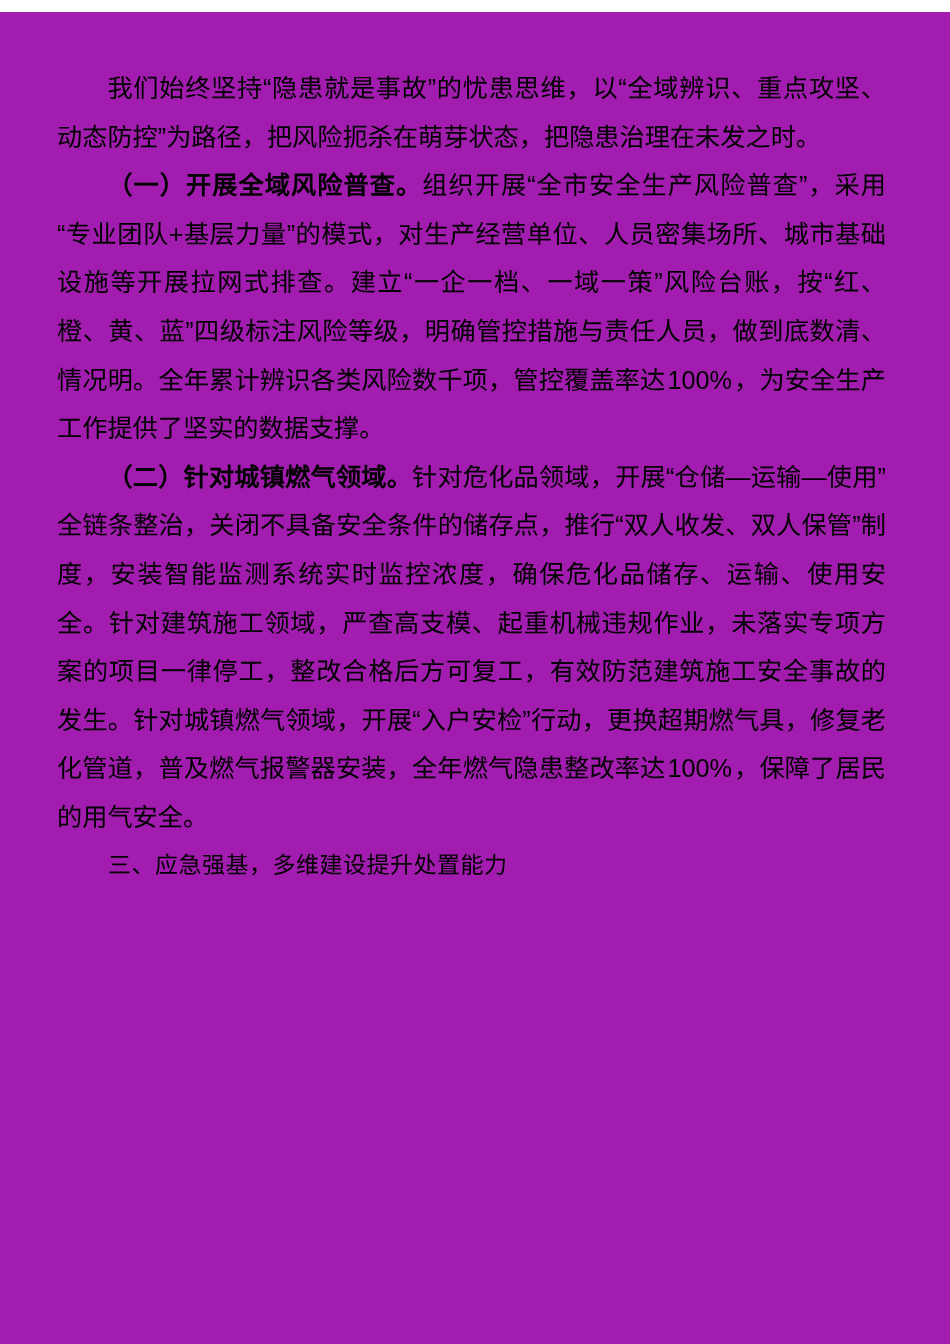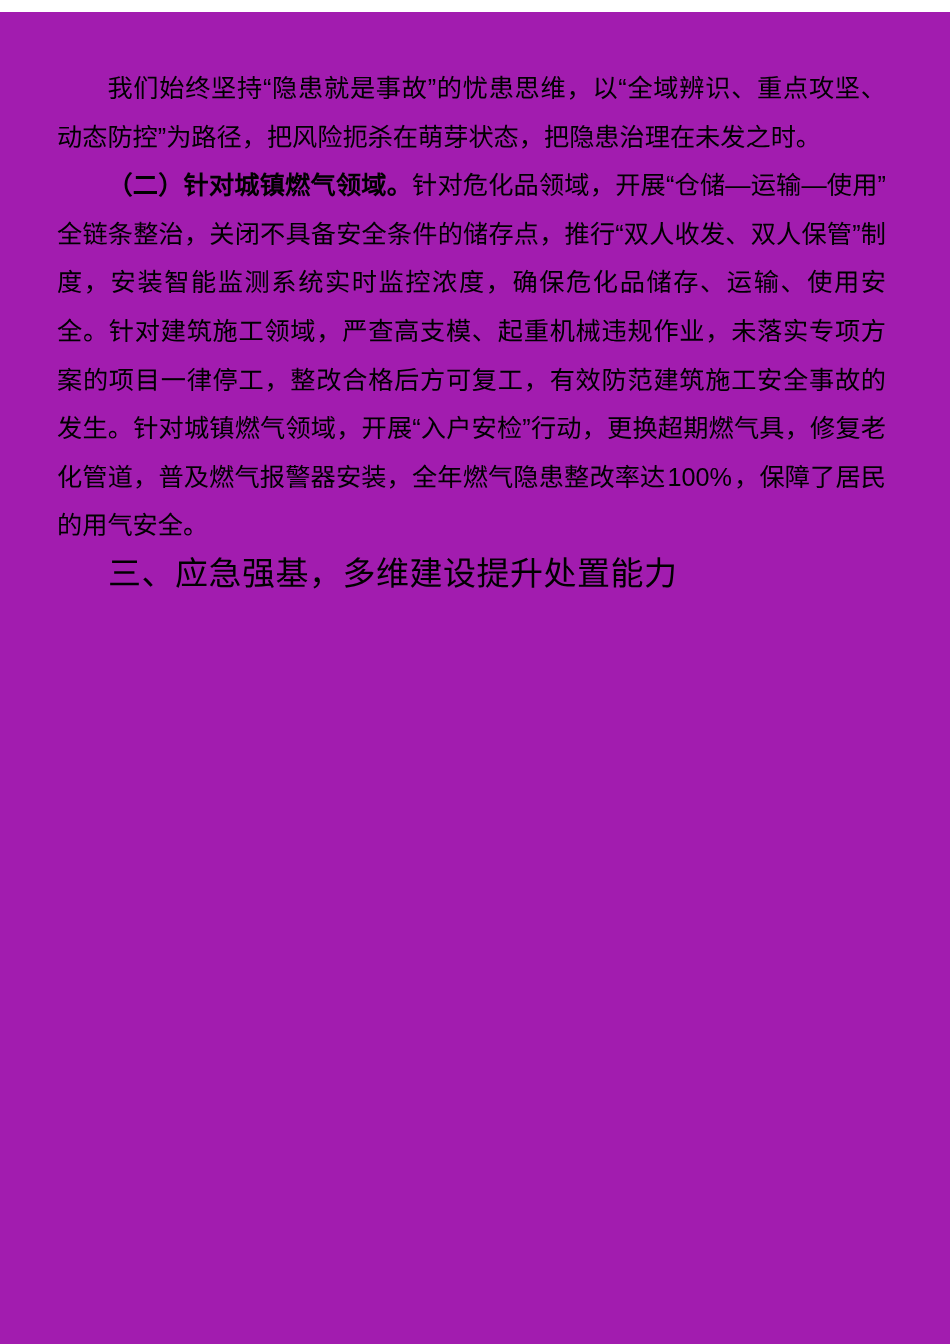--- a/index.html
+++ b/index.html
@@ -48,39 +48,42 @@
 
   
   .num {
     font-family: "Liberation Sans", "DejaVu Sans", sans-serif;
     padding: 0 2px;
   }
 
   
   .heading-l1 {
     font-family: "Liberation Serif", "DejaVu Serif", serif;
-    font-size: 33px;
+    font-size: 23px;
     line-height: 48.6px;
     color: #000000;
     text-indent: 51px;
     margin: 0;
     font-weight: 400;
     letter-spacing: 0.5px;
   }
 </style>
 </head>
 <body>
 
 <div class="page">
   <div class="doc-body">
 
     <p class="para">
       <span>我们始终坚持“隐患就是事故”的忧患思维，以“全域辨识、重点攻坚、动态防控”为路径，把风险扼杀在萌芽状态，把隐患治理在未发之时。</span>
     </p>
 
+    <p class="para">
+      <span class="lead">（一）开展全域风险普查。</span><span>组织开展“全市安全生产风险普查”，采用“专业团队+基层力量”的模式，对生产经营单位、人员密集场所、城市基础设施等开展拉网式排查。建立“一企一档、一域一策”风险台账，按“红、橙、黄、蓝”四级标注风险等级，明确管控措施与责任人员，做到底数清、情况明。全年累计辨识各类风险数千项，管控覆盖率达</span><span class="num">100%</span><span>，为安全生产工作提供了坚实的数据支撑。</span>
+    </p>
 
     <p class="para">
       <span class="lead">（二）针对城镇燃气领域。</span><span>针对危化品领域，开展“仓储—运输—使用”全链条整治，关闭不具备安全条件的储存点，推行“双人收发、双人保管”制度，安装智能监测系统实时监控浓度，确保危化品储存、运输、使用安全。针对建筑施工领域，严查高支模、起重机械违规作业，未落实专项方案的项目一律停工，整改合格后方可复工，有效防范建筑施工安全事故的发生。针对城镇燃气领域，开展“入户安检”行动，更换超期燃气具，修复老化管道，普及燃气报警器安装，全年燃气隐患整改率达</span><span class="num">100%</span><span>，保障了居民的用气安全。</span>
     </p>
 
 
     <p class="heading-l1">
       <span>三、应急强基，多维建设提升处置能力</span>
     </p>
 

